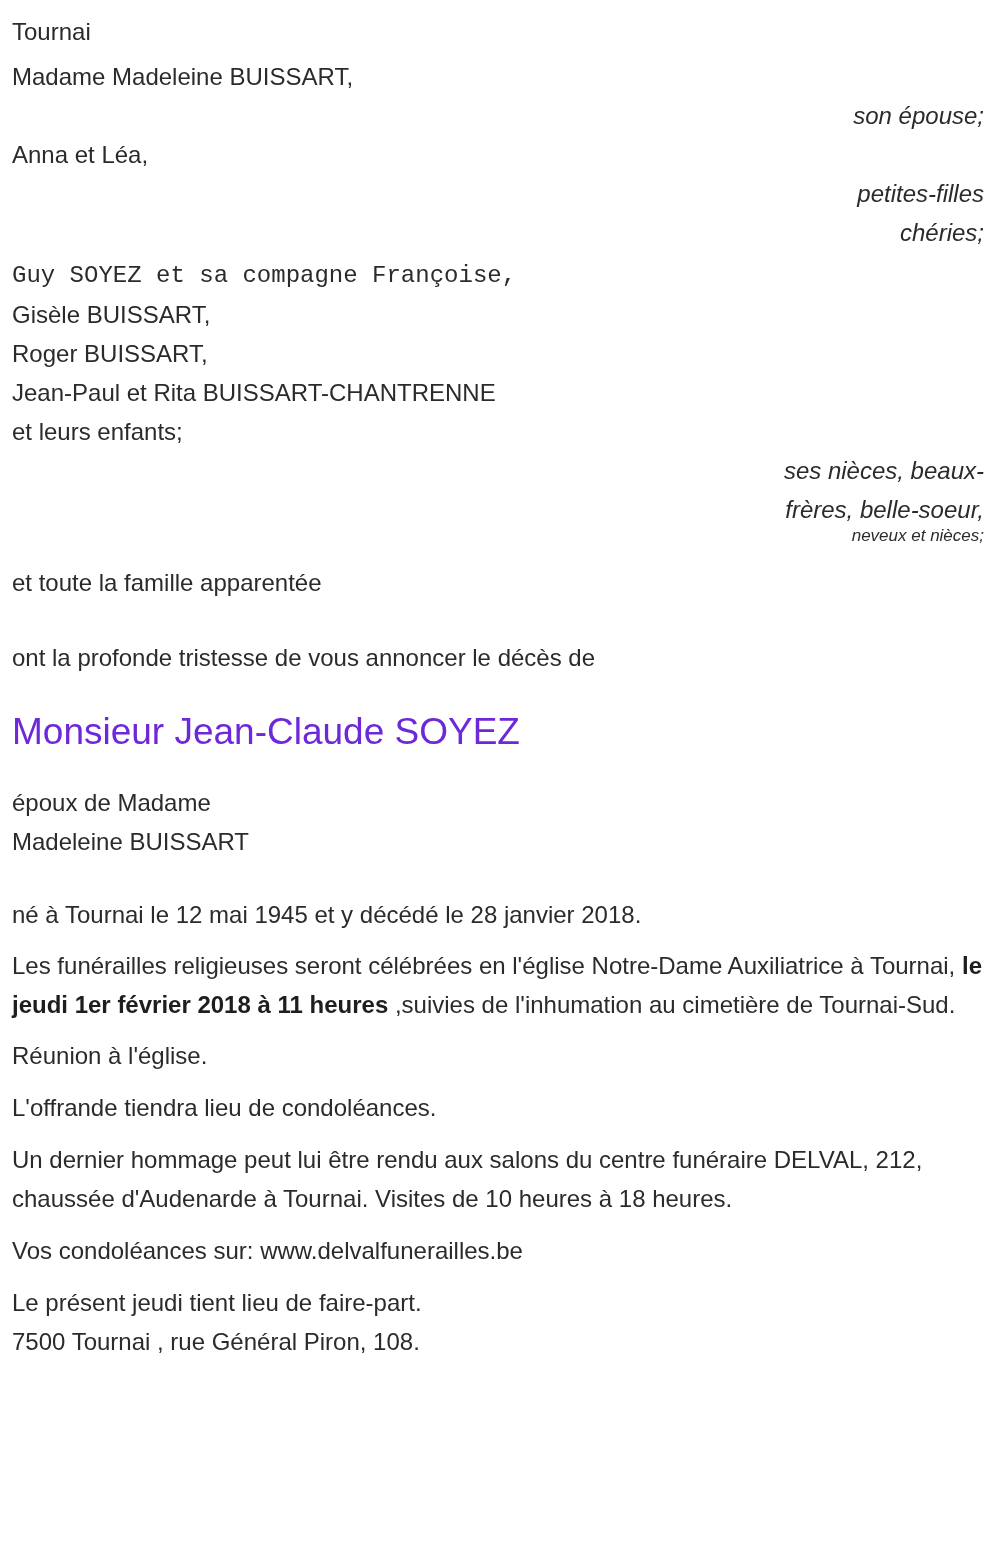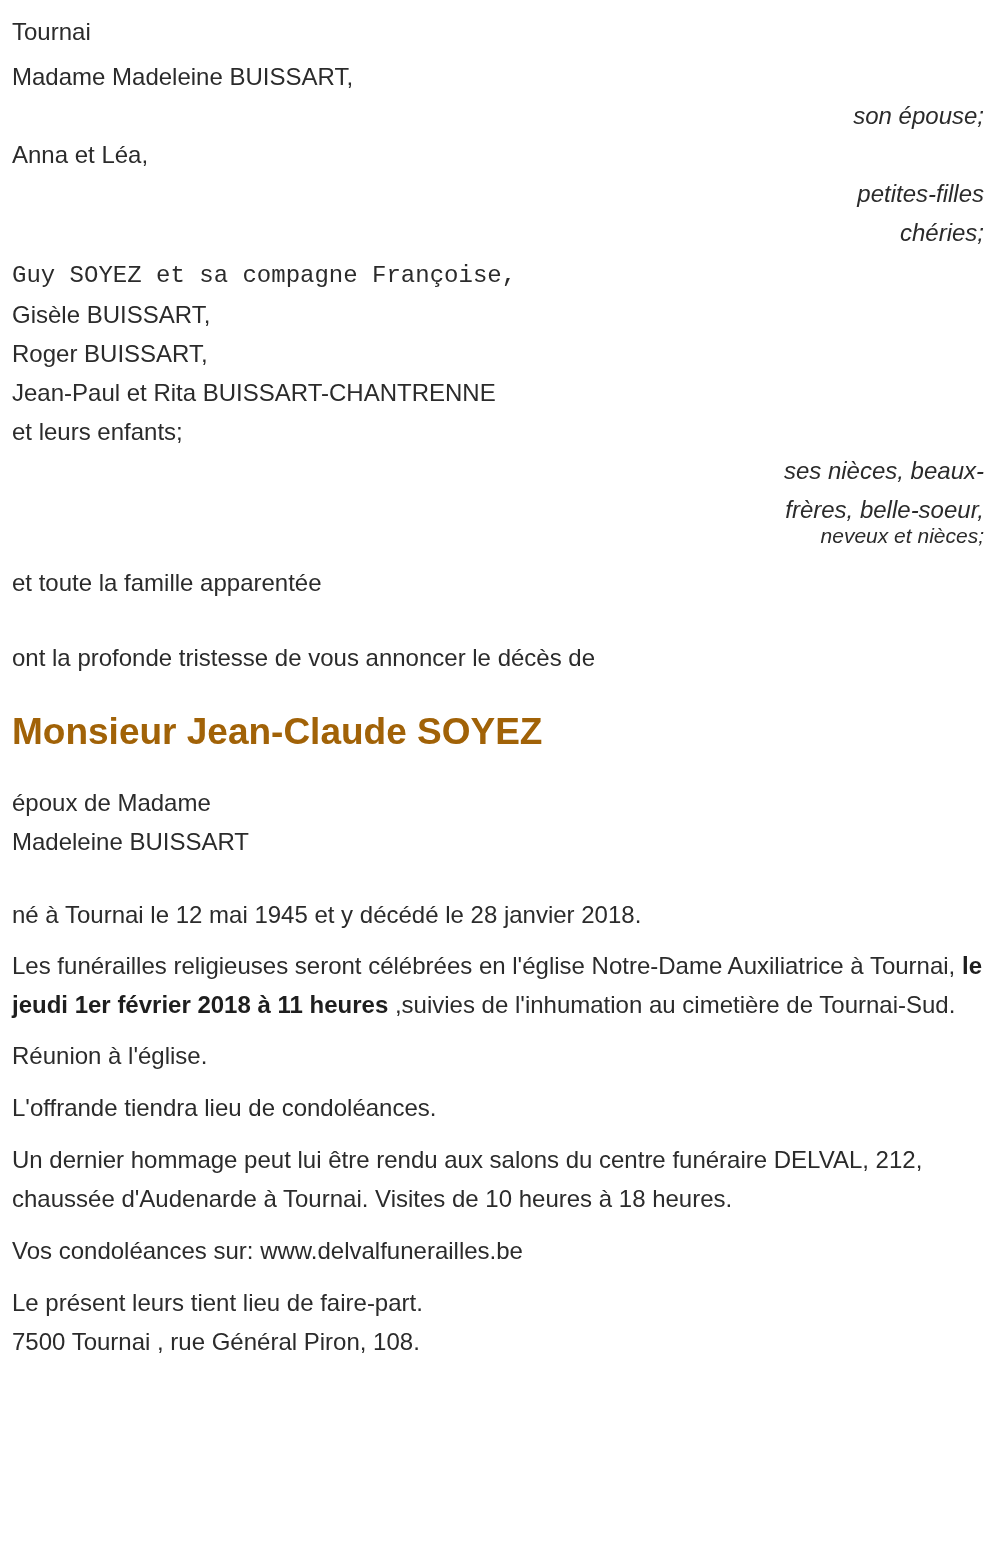--- a/index.html
+++ b/index.html
@@ -13,34 +13,34 @@
     font-size: 24px;
     line-height: 39px;
     padding: 12px 16px 10px 12px;
     overflow: hidden;
   }
   .line { margin: 0; }
   .right {
     text-align: right;
     font-style: italic;
   }
-  .tight { margin-top: -13px; font-size: 21px; }
+  .tight { margin-top: -13px; font-size: 17px; }
   .mt-4  { margin-top: 4px; font-family: Liberation Mono, monospace; }
   .mt-6  { margin-top: 6px; }
   .mt-8  { margin-top: 8px; }
   .mt-12 { margin-top: 12px; }
   .mt-13 { margin-top: 13px; }
   .mt-28 { }
   .mt-34 { margin-top: 34px; }
   .mt-36 { margin-top: 36px; }
   h1.deceased {
     font-size: 37px;
     line-height: 46px;
-    font-weight: 700;
-    color: #a16207;
+    font-weight: 400;
+    color: #6d28d9;
     margin: 32px 0 28px 0;
     letter-spacing: 0;
   }
   strong.hl { font-weight: 700; color: #1e1e1e; }
   .url { color: inherit; text-decoration: none; cursor: pointer; }
 </style>
 </head>
 <body>
 
 <main>
@@ -77,17 +77,17 @@
   <p class="line mt-12"><span>Les funérailles religieuses seront célébrées en l'église Notre-Dame Auxiliatrice à Tournai, </span><strong class="hl">le jeudi 1er février 2018 à 11 heures</strong><span> ,suivies de l'inhumation au cimetière de Tournai-Sud.</span></p>
 
   <p class="line mt-12">Réunion à l'église.</p>
 
   <p class="line mt-13">L'offrande tiendra lieu de condoléances.</p>
 
   <p class="line mt-13">Un dernier hommage peut lui être rendu aux salons du centre funéraire DELVAL, 212, chaussée d'Audenarde à Tournai. Visites de 10 heures à 18 heures.</p>
 
   <p class="line mt-13"><span>Vos condoléances sur: </span><span class="url">www.delvalfunerailles.be</span></p>
 
-  <p class="line mt-13">Le présent leurs tient lieu de faire-part.</p>
+  <p class="line mt-13">Le présent jeudi tient lieu de faire-part.</p>
 
   <p class="line mt-28">7500 Tournai , rue Général Piron, 108.</p>
 
 </main>
 
 </body></html>

